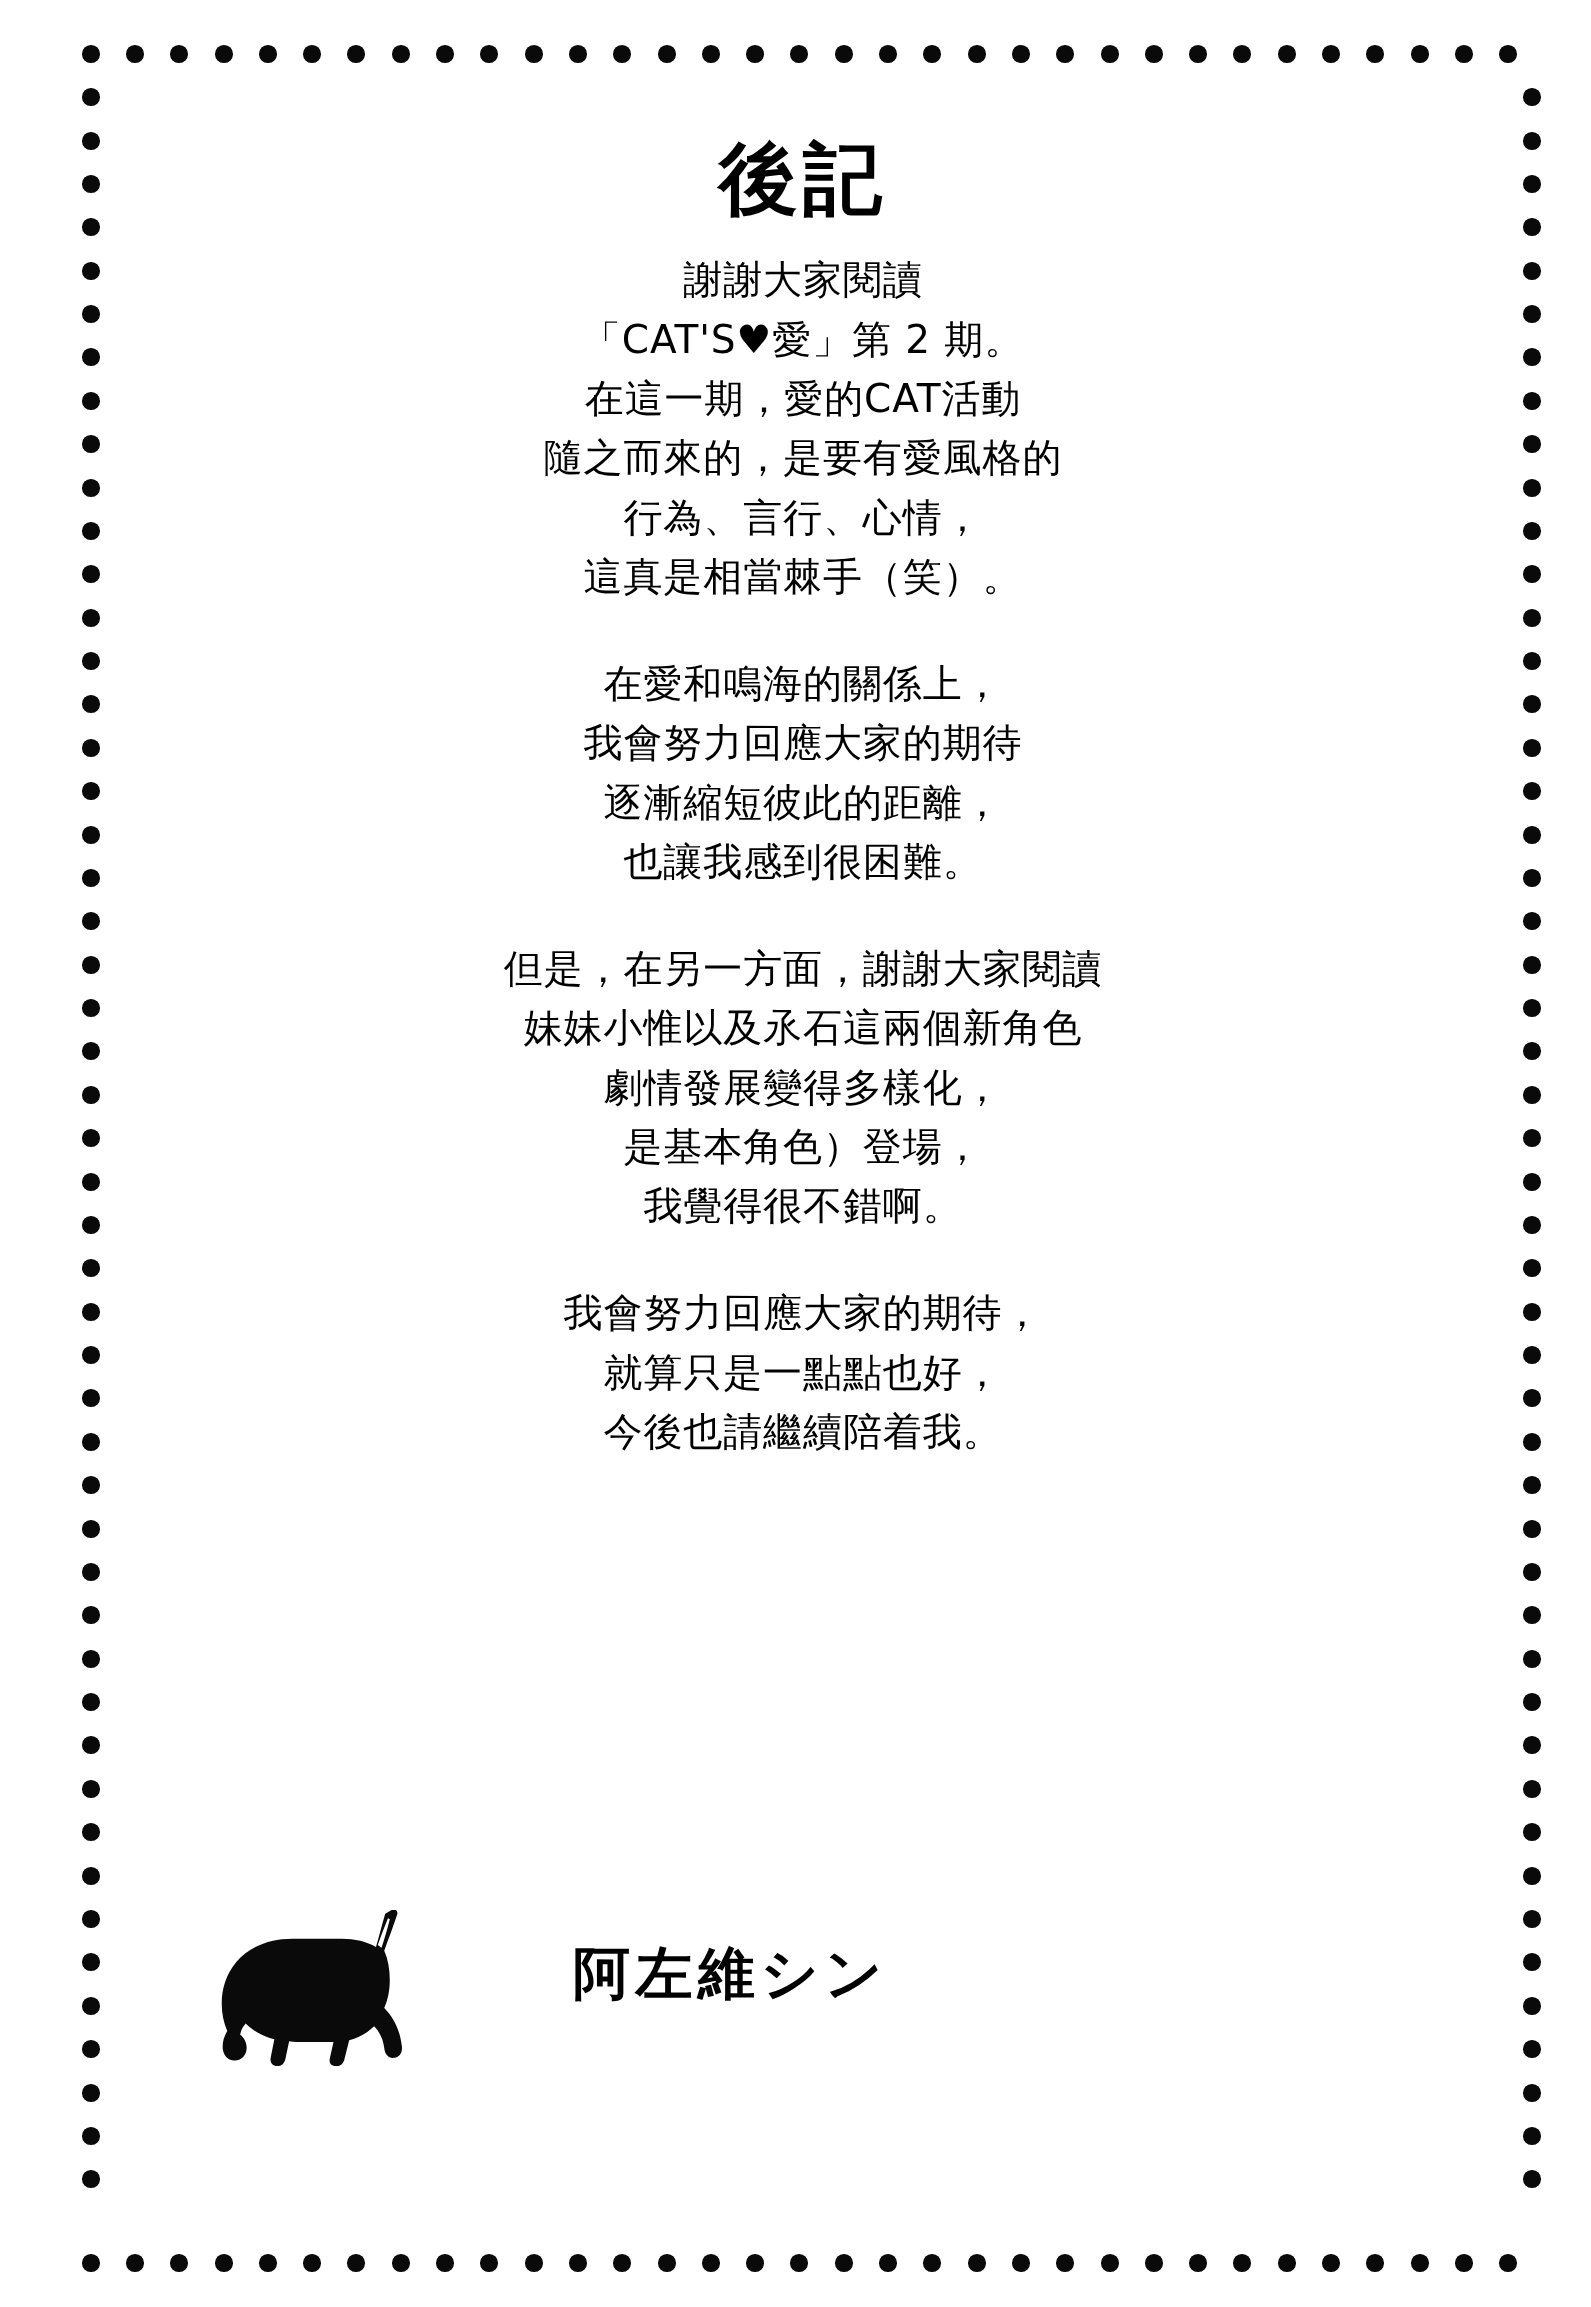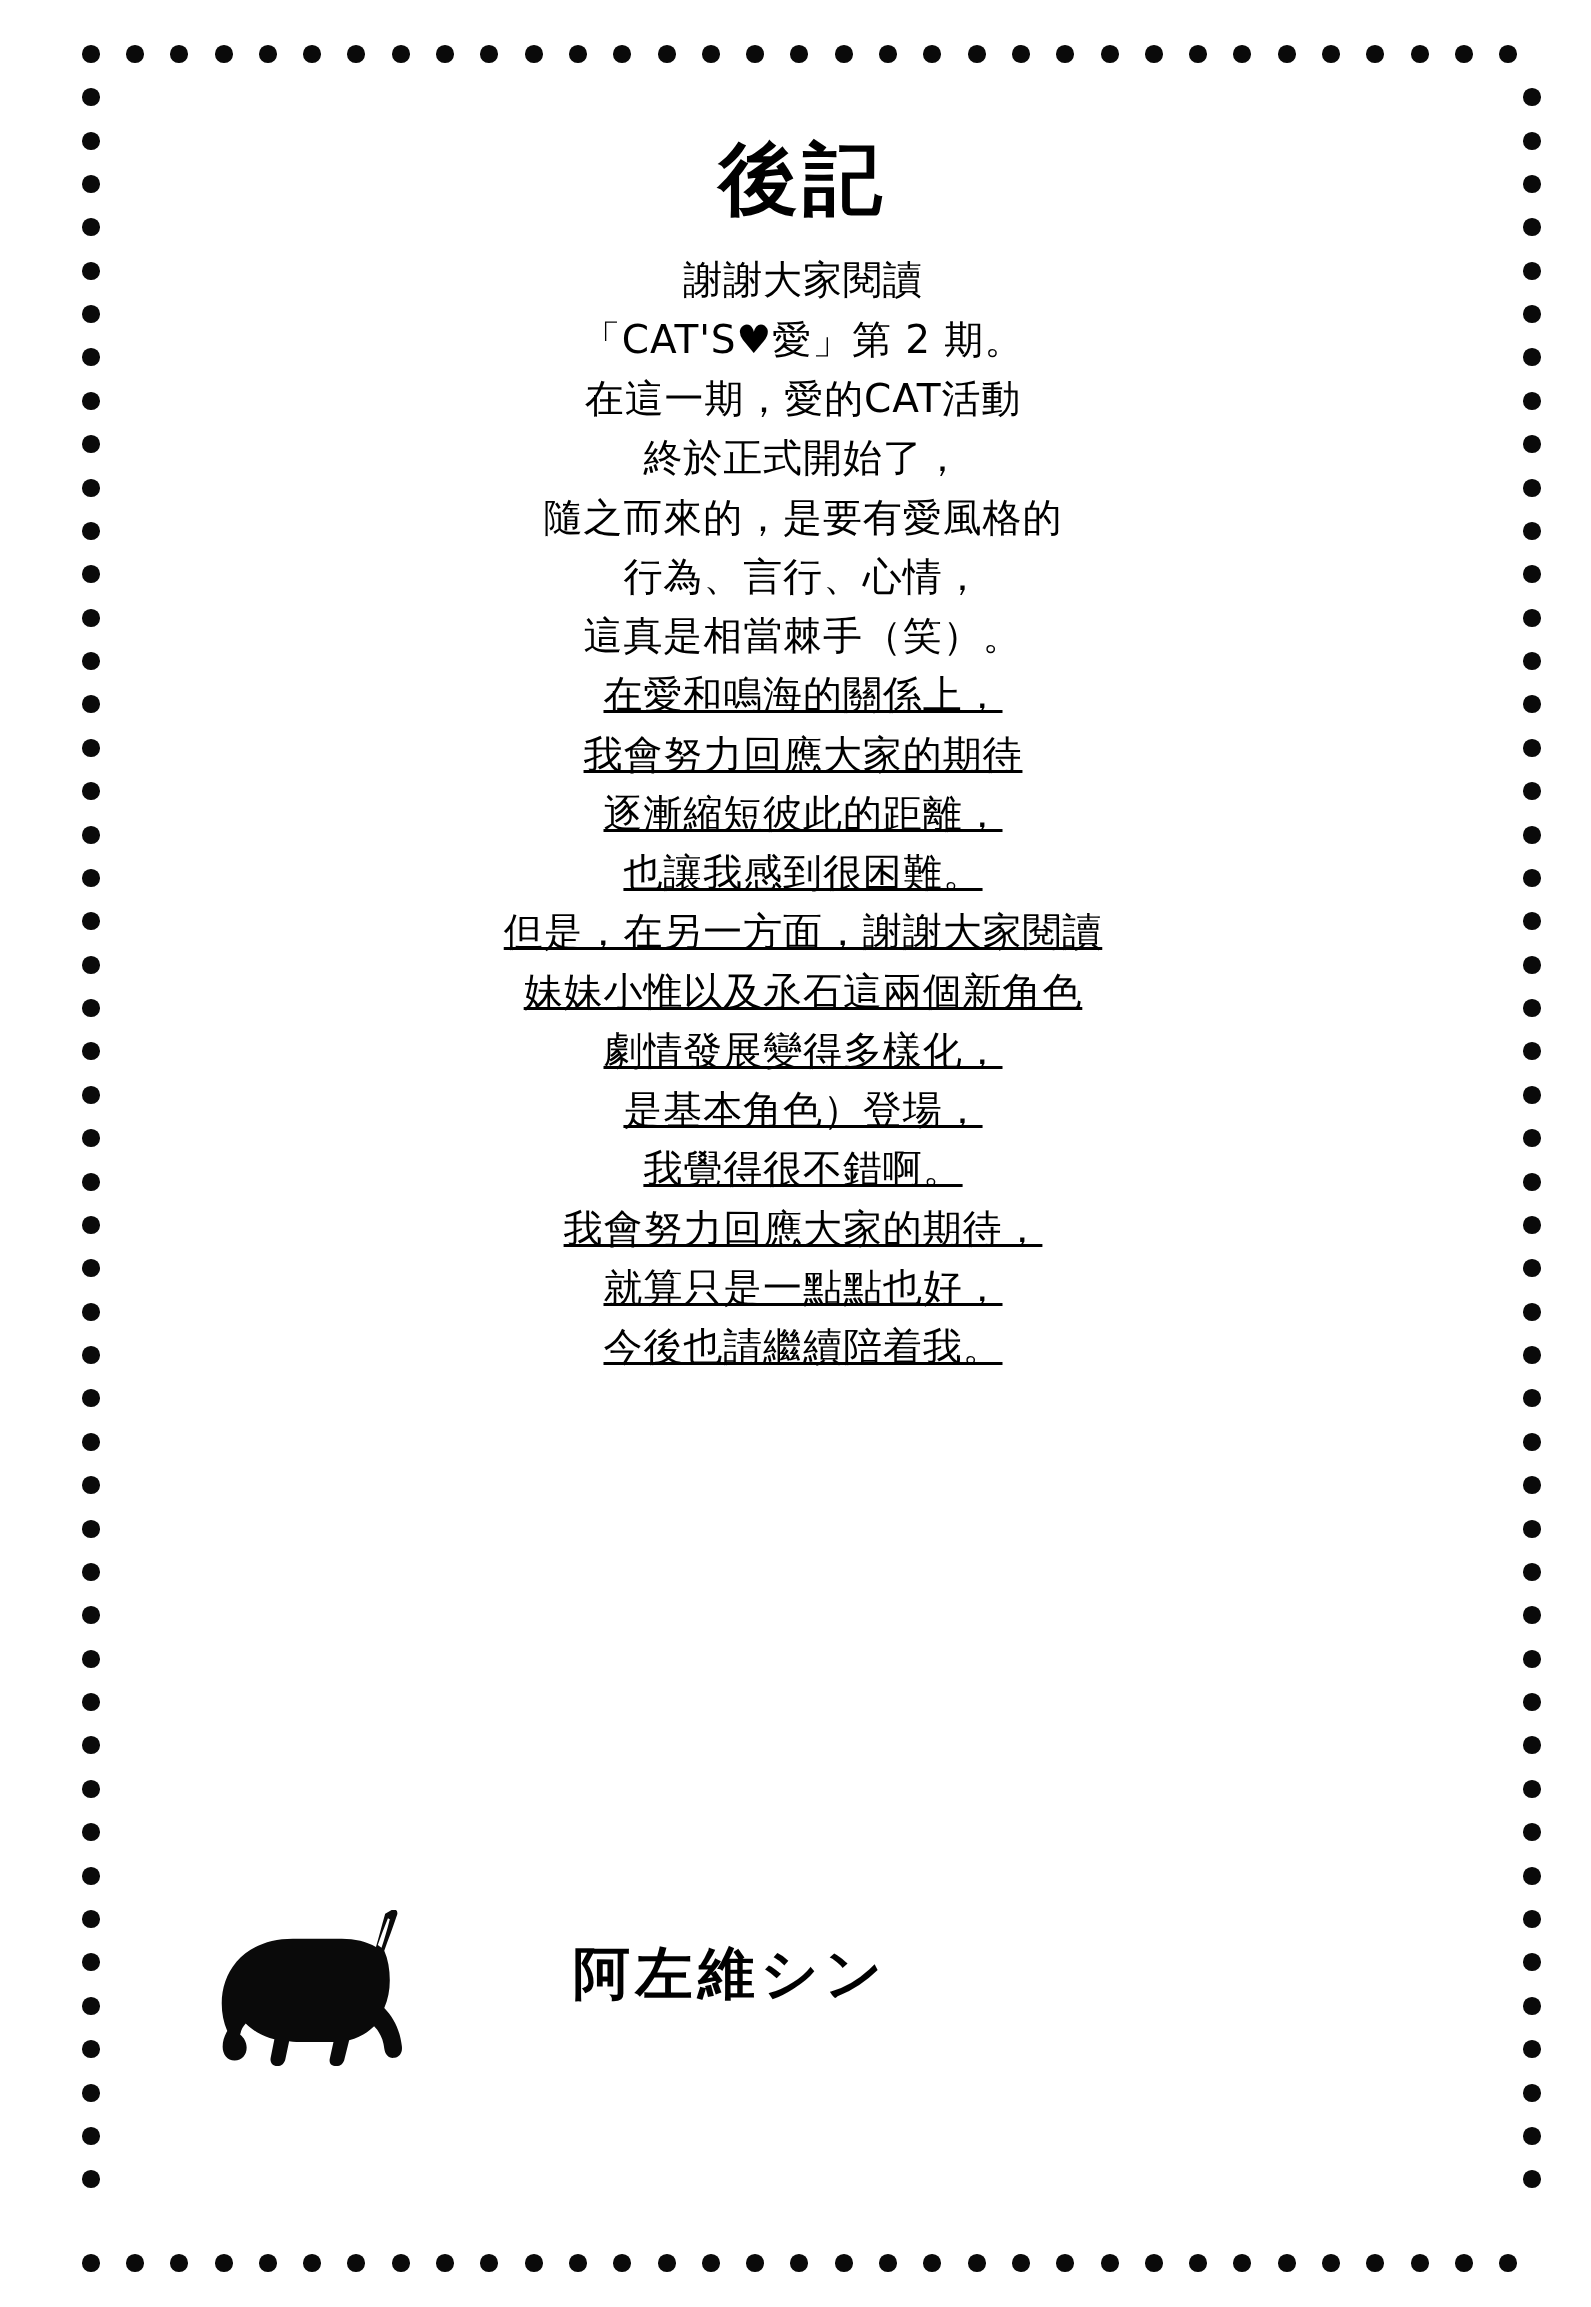--- a/index.html
+++ b/index.html
@@ -56,21 +56,21 @@
   }
 
   .para {
     font-family: "DejaVu Sans", "Liberation Sans", sans-serif;
     font-size: 39px;
     line-height: 1.52;
     letter-spacing: 0.9px;
     margin: 0;
   }
   .para + .para {
-    text-decoration: underline;
+    margin-top: 48px;
   }
   .line {
     display: block;
     white-space: nowrap;
   }
 
   
   .sign-row {
     position: absolute;
     left: 185px;
@@ -268,21 +268,20 @@
       <div class="dot" style="left: 1523px; top: 2170px; background: rgb(10, 10, 10);"></div>
     </div>
 
   <div class="content">
     <h1 class="afterword-title">後記</h1>
 
     <p class="para">
       <span class="line">謝謝大家閱讀</span>
       <span class="line"><span>「CAT'S♥愛」第 2 期。</span></span>
       <span class="line">在這一期，愛的CAT活動</span>
-      <span class="line">終於正式開始了，</span>
       <span class="line">隨之而來的，是要有愛風格的</span>
       <span class="line">行為、言行、心情，</span>
       <span class="line">這真是相當棘手（笑）。</span>
     </p>
 
     <p class="para">
       <span class="line">在愛和鳴海的關係上，</span>
       <span class="line">我會努力回應大家的期待</span>
       <span class="line">逐漸縮短彼此的距離，</span>
       <span class="line">也讓我感到很困難。</span>

